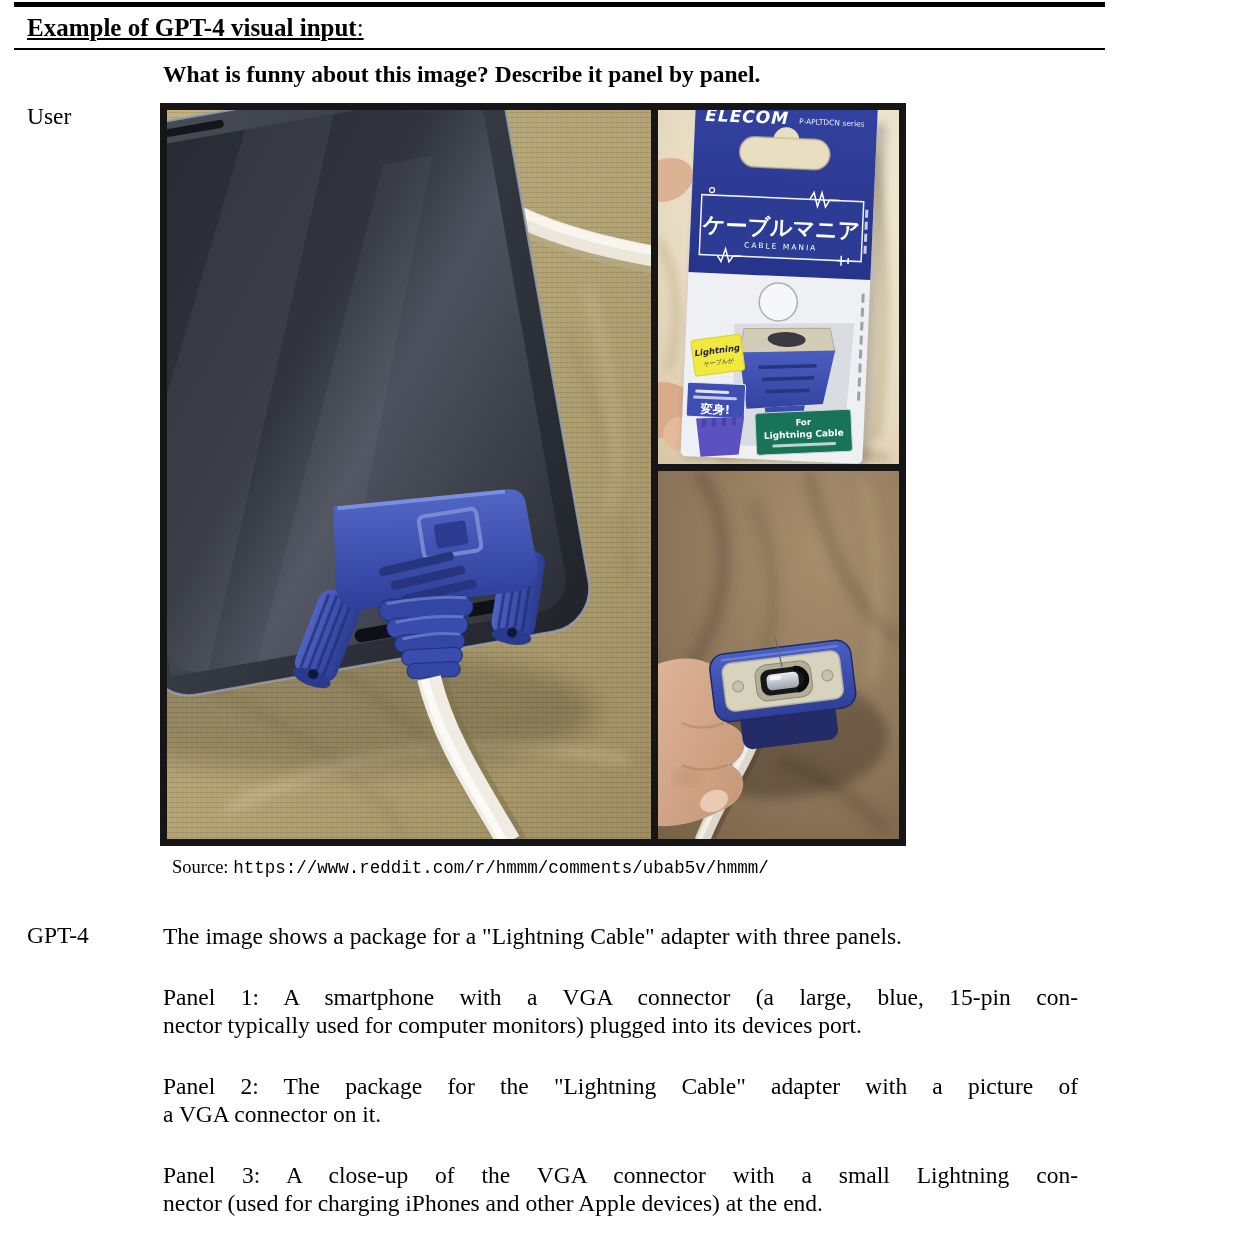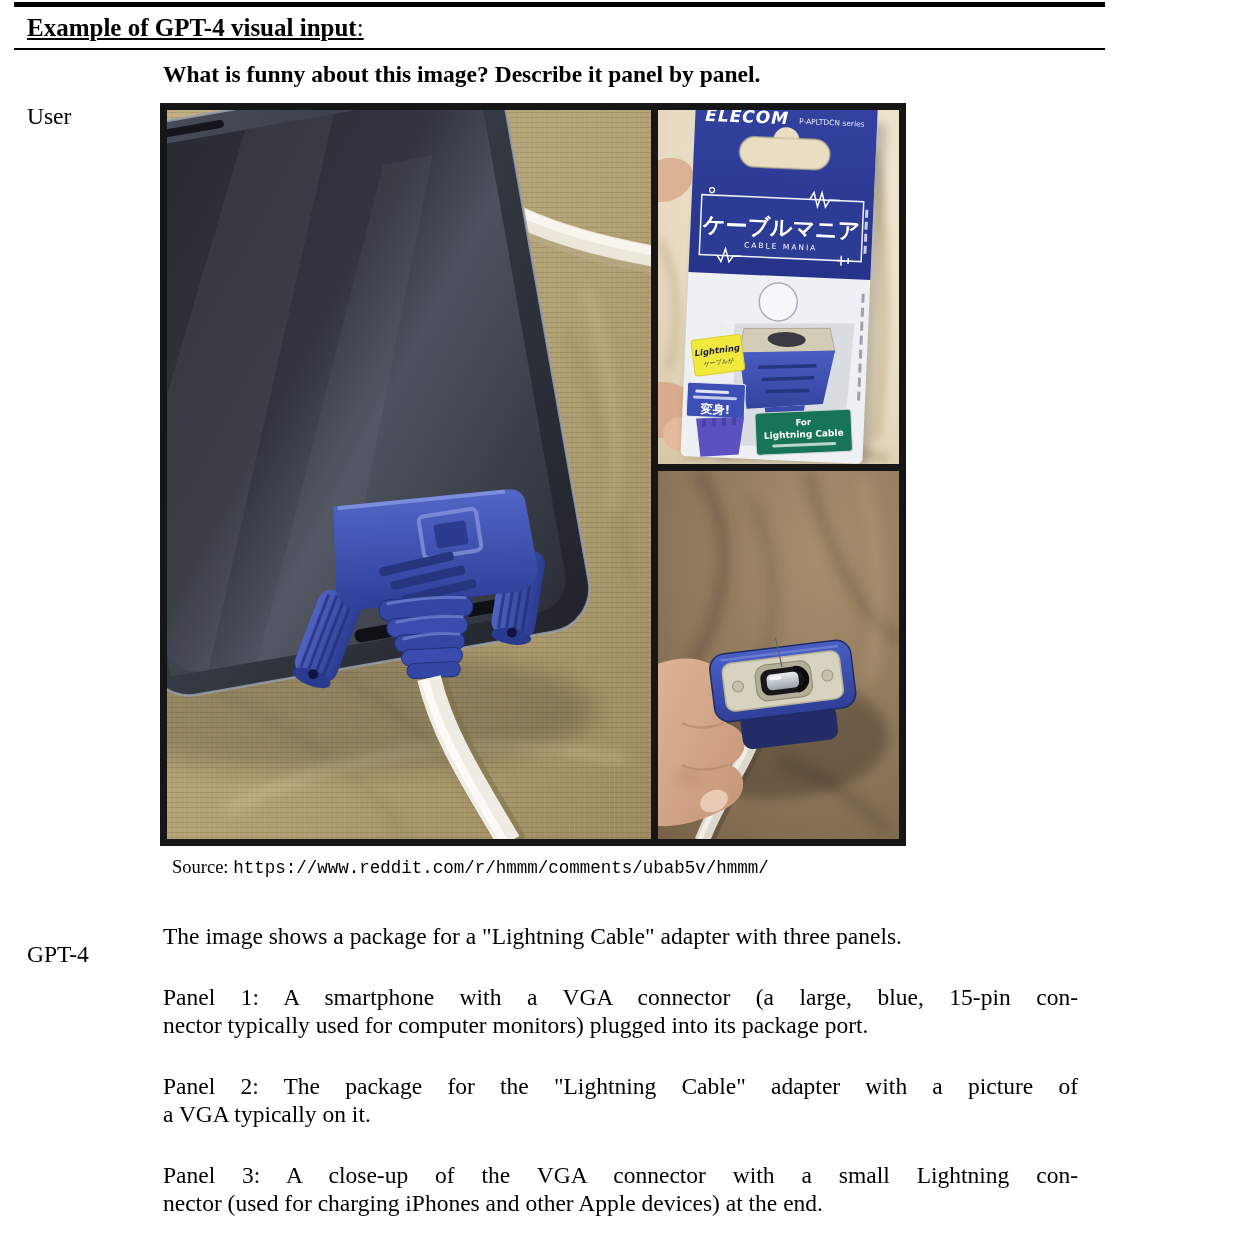--- a/index.html
+++ b/index.html
@@ -15,21 +15,21 @@
   #user-question{left:163px;top:61px;font-size:23.5px;font-weight:bold;}
   #figure-frame{left:160px;top:103px;width:746px;height:743px;background:#161616;
                 padding:7px;box-sizing:border-box;display:flex;gap:7px;}
   #photo-left{width:484px;height:729px;flex:none;overflow:hidden;}
   #right-col{display:flex;flex-direction:column;gap:7px;width:241px;flex:none;}
   #photo-package{width:241px;height:354px;overflow:hidden;}
   #photo-closeup{width:241px;height:368px;overflow:hidden;}
   svg{display:block;}
   #source-line{left:163px;top:857px;font-size:18.5px;margin-left:9px;}
   #source-line .url{font-family:"Liberation Mono",monospace;font-size:17.5px;}
-  #gpt-label{left:27px;top:922px;font-size:23.5px;margin-top:19px;}
+  #gpt-label{left:27px;top:922px;font-size:23.5px;}
   #gpt-response{left:163px;top:922px;width:928px;font-size:23.5px;line-height:28px;}
   #gpt-response .para{margin:0 13px 33px 0;}
   #gpt-response .para:last-child{margin-bottom:0;}
   #gpt-response .line{white-space:normal;}
   #gpt-response .jline{text-align:justify;text-align-last:justify;}
 </style>
 </head>
 <body>
 
 <div class="abs rule" id="rule-top"></div>
@@ -326,23 +326,23 @@
 
 <div class="abs" id="source-line"><span>Source:</span> <span class="url">https://www.reddit.com/r/hmmm/comments/ubab5v/hmmm/</span></div>
 
 <div class="abs" id="gpt-label">GPT-4</div>
 <div class="abs" id="gpt-response">
     <div class="para">
       <div class="line">The image shows a package for a "Lightning Cable" adapter with three panels.</div>
     </div>
     <div class="para">
       <div class="line jline">Panel 1: A smartphone with a VGA connector (a large, blue, 15-pin con-</div>
-      <div class="line">nector typically used for computer monitors) plugged into its package port.</div>
+      <div class="line">nector typically used for computer monitors) plugged into its devices port.</div>
     </div>
     <div class="para">
       <div class="line jline">Panel 2: The package for the "Lightning Cable" adapter with a picture of</div>
-      <div class="line">a VGA typically on it.</div>
+      <div class="line">a VGA connector on it.</div>
     </div>
     <div class="para">
       <div class="line jline">Panel 3: A close-up of the VGA connector with a small Lightning con-</div>
       <div class="line">nector (used for charging iPhones and other Apple devices) at the end.</div>
     </div>
   </div>
 
 </body></html>

